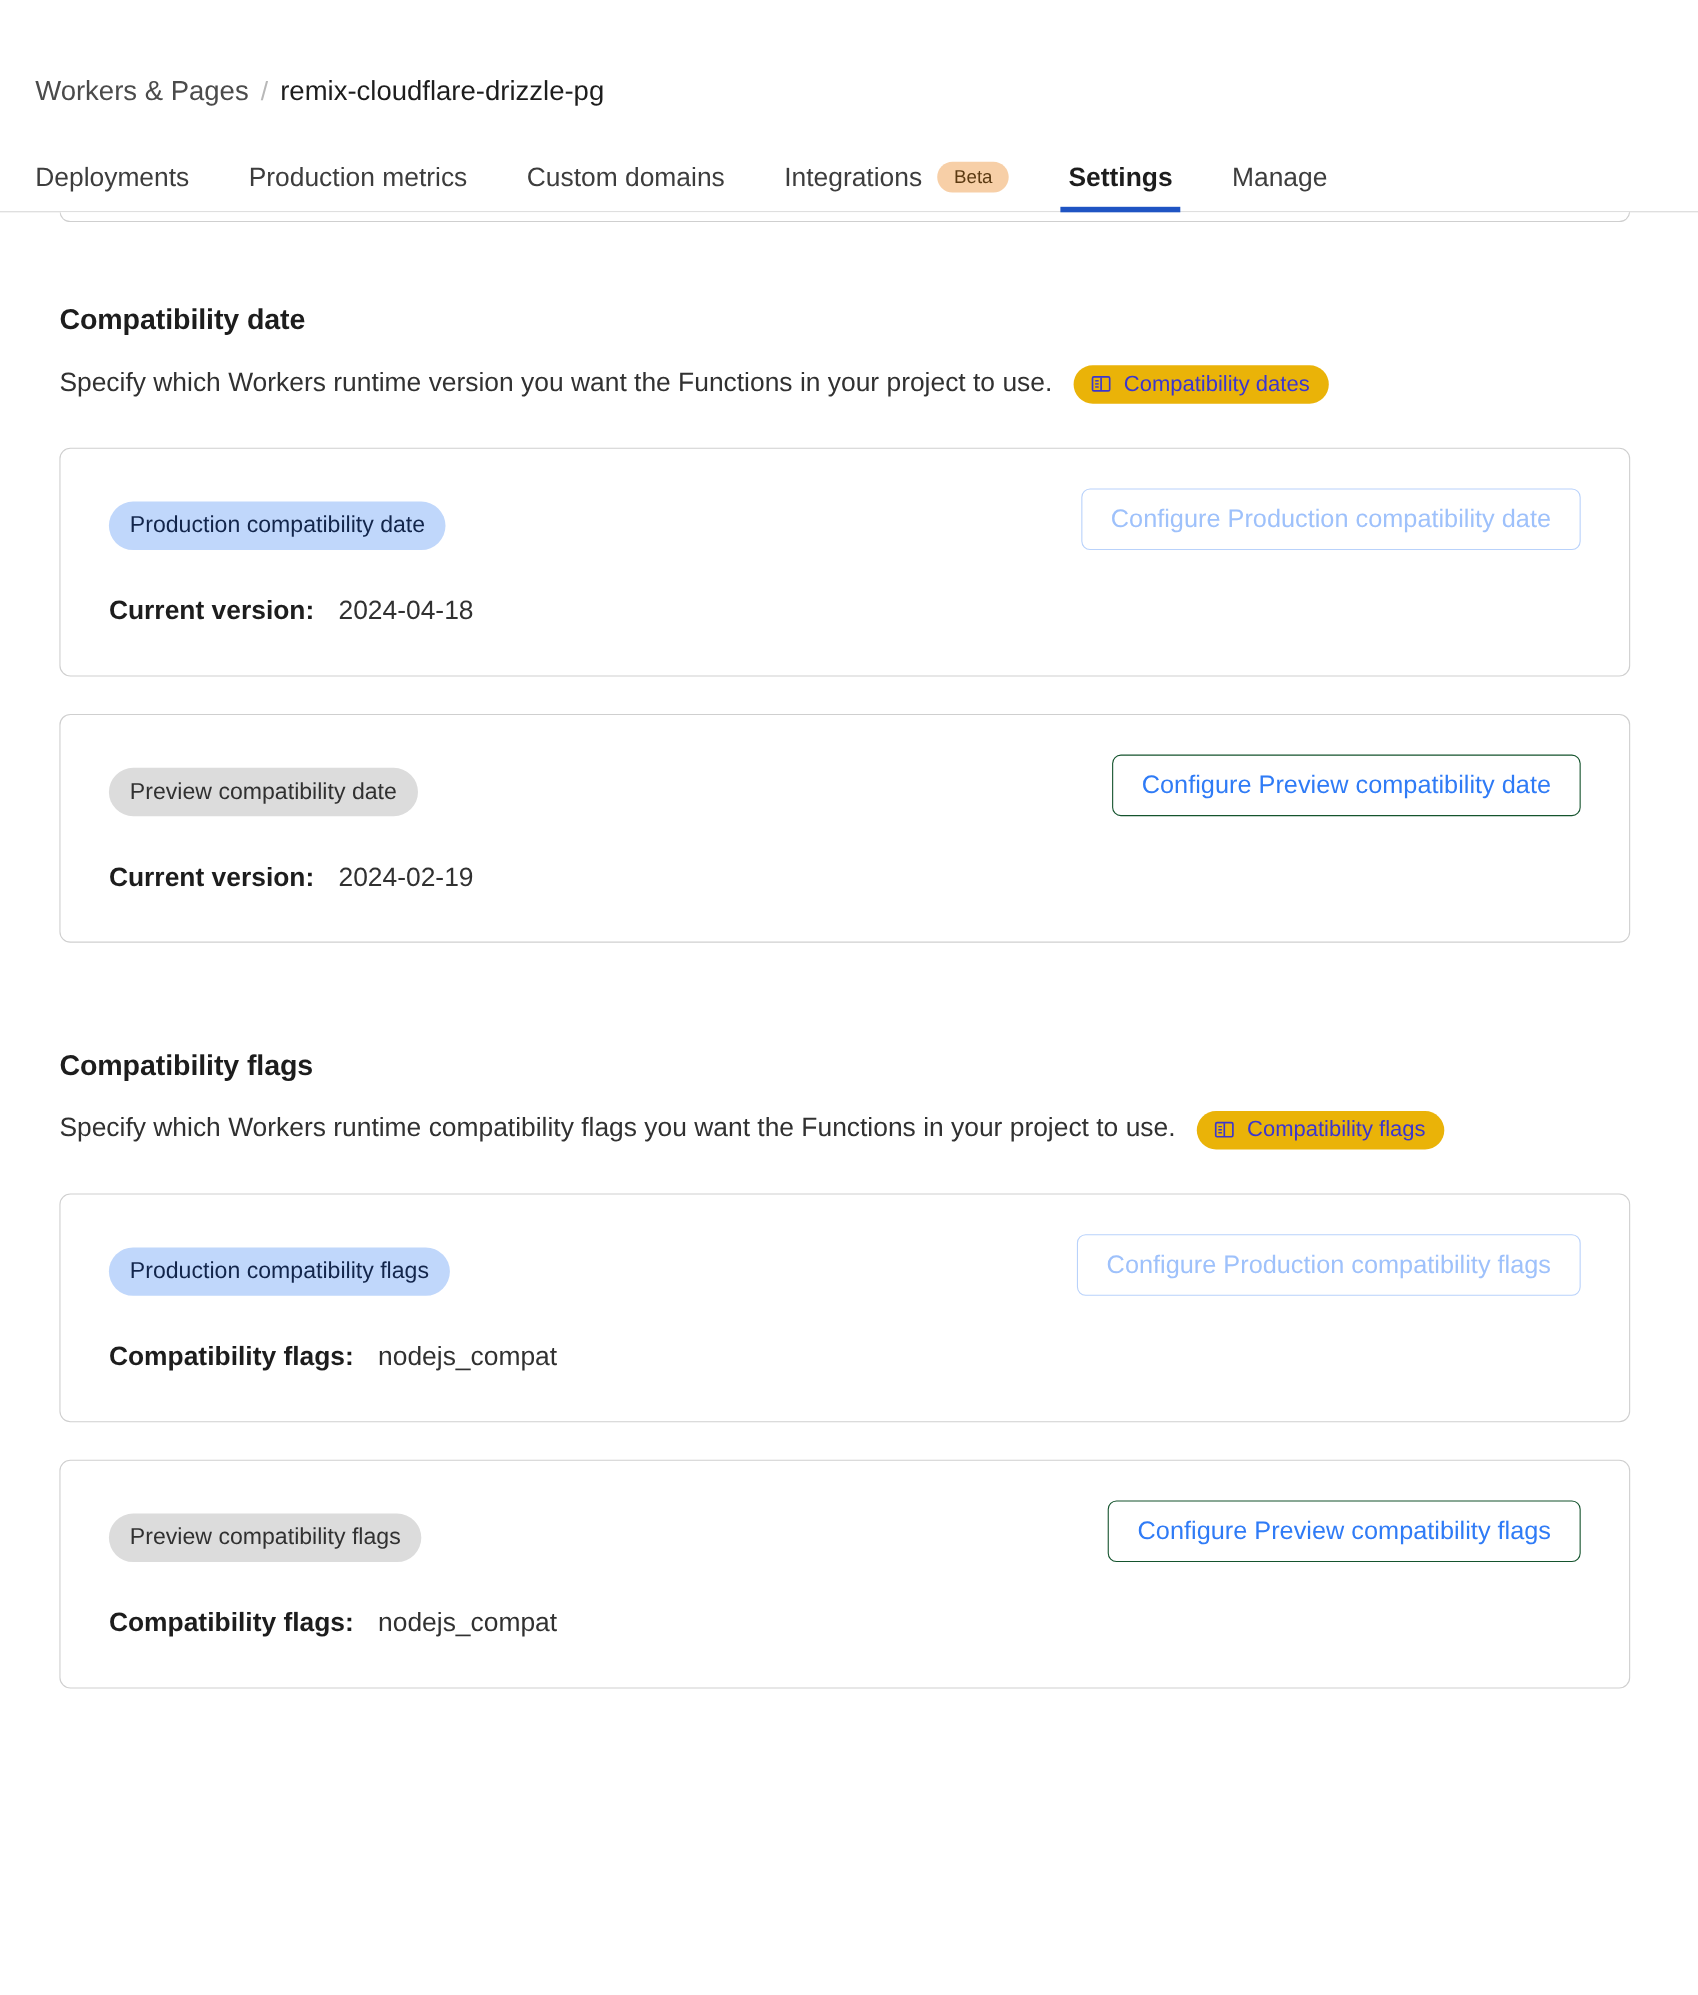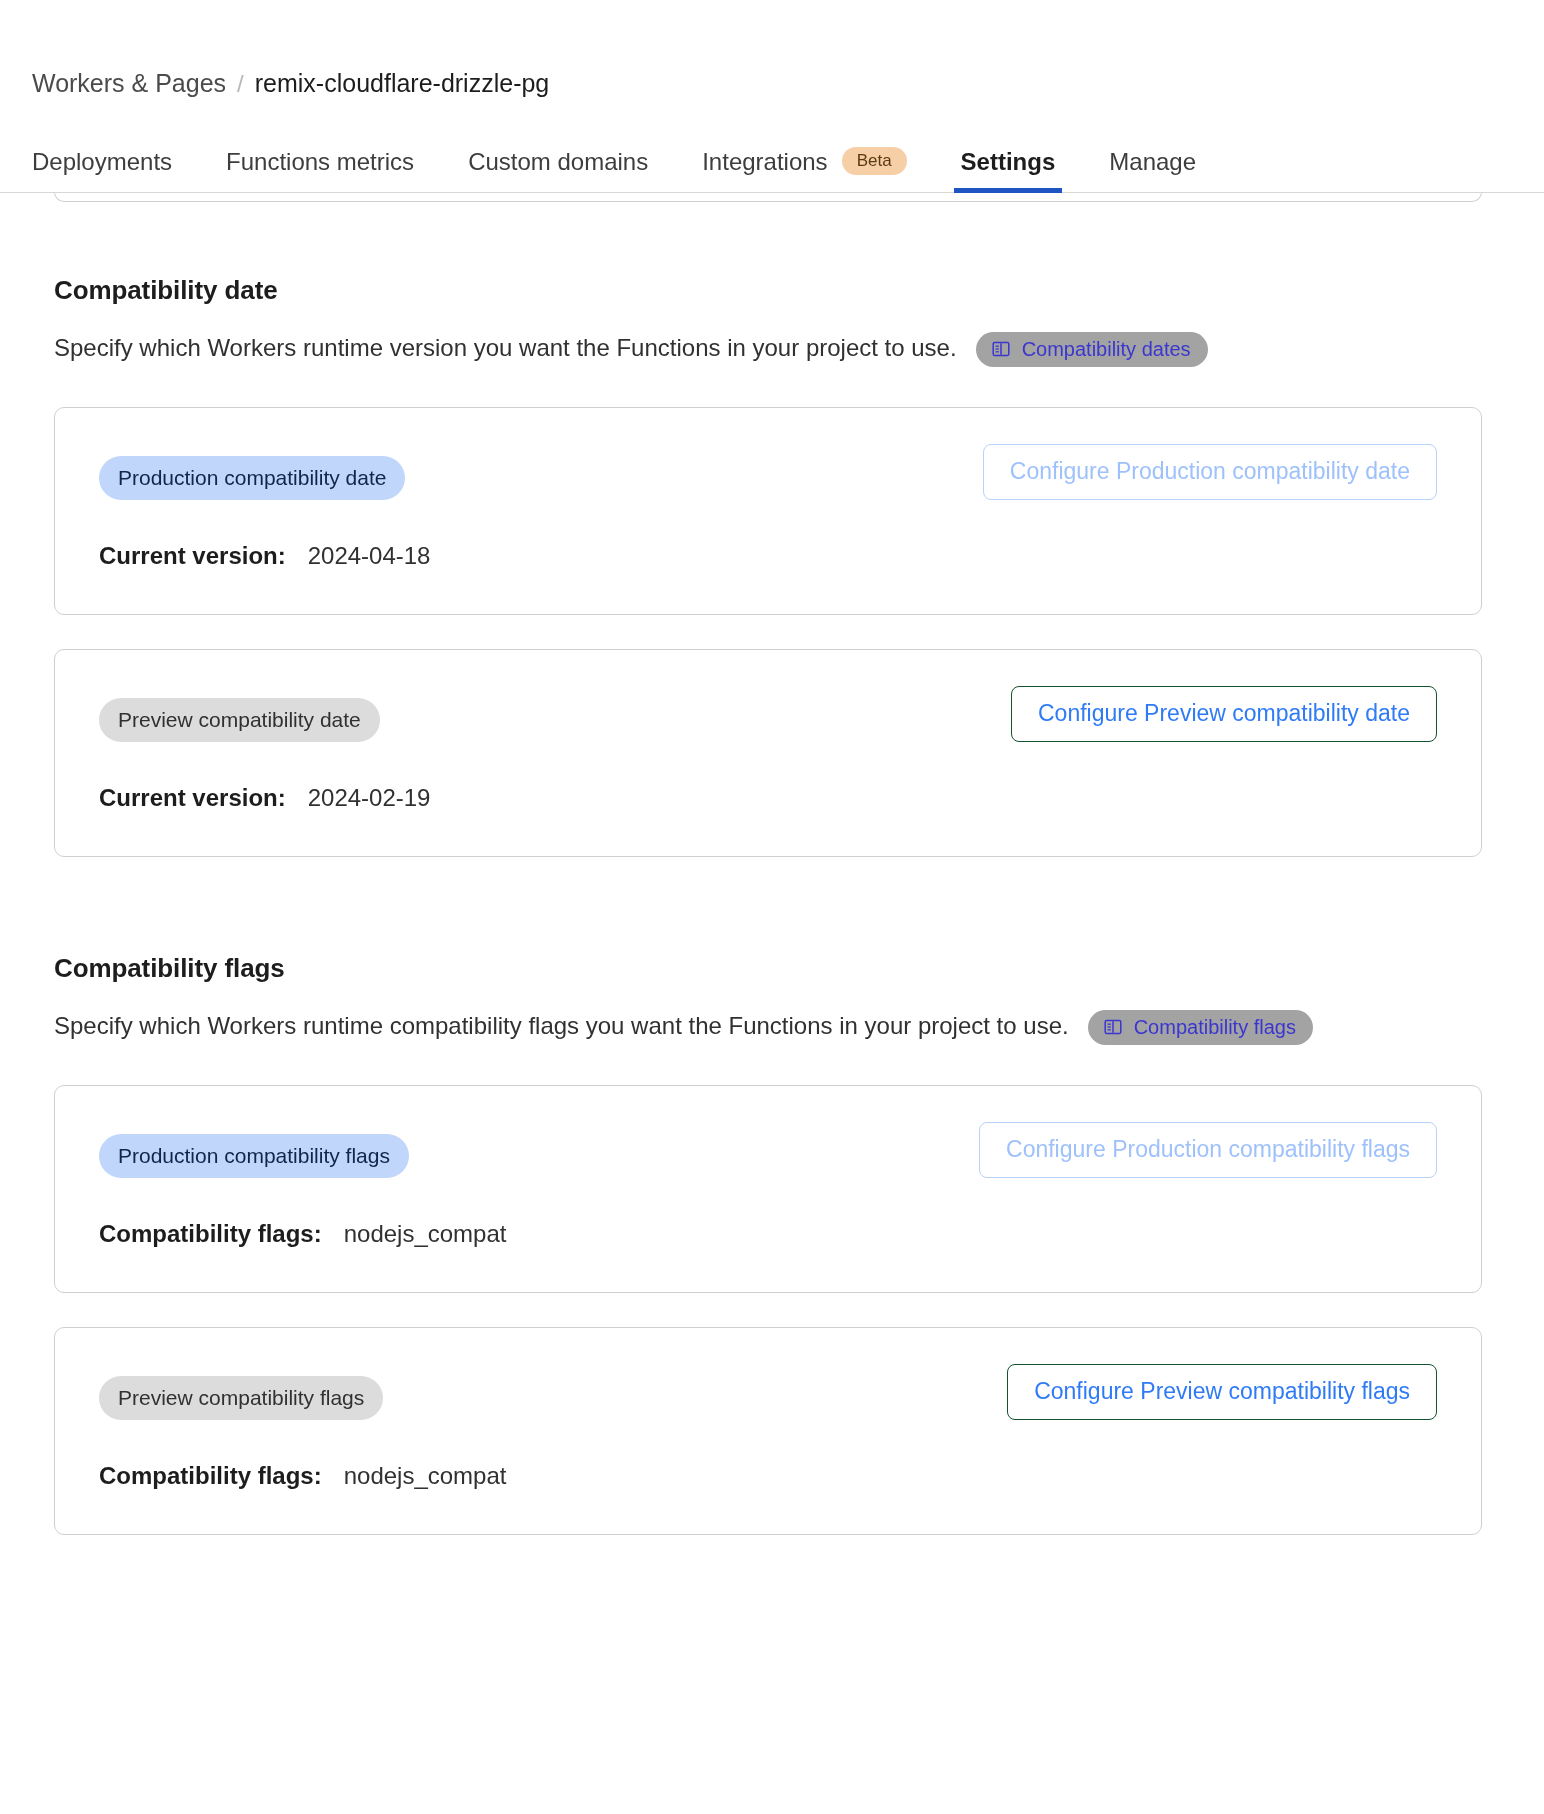--- a/index.html
+++ b/index.html
@@ -130,21 +130,21 @@
     margin-top: 26px;
     font-size: 24px;
     color: #313131;
   }
   .section-desc { line-height: 1.35; }
 
   .doc-pill {
     display: inline-flex;
     align-items: center;
     gap: 11px;
-    background: #a3a3a3;
+    background: #eab308;
     color: #3b36cf;
     border-radius: 999px;
     padding: 7px 17px 8px 15px;
     font-size: 20px;
     text-decoration: none;
     cursor: pointer;
     line-height: 1;
   }
   .doc-pill svg { display: block; }
 
@@ -226,21 +226,21 @@
     <span class="crumb-link">Workers &amp; Pages</span>
     <span class="crumb-sep">/</span>
     <span class="crumb-current">remix-cloudflare-drizzle-pg</span>
   </div>
 
   <nav class="tabbar">
     <div class="tab">
       <span>Deployments</span>
     </div>
     <div class="tab">
-      <span>Functions metrics</span>
+      <span>Production metrics</span>
     </div>
     <div class="tab">
       <span>Custom domains</span>
     </div>
     <div class="tab">
       <span>Integrations</span>
       <span class="beta-badge">Beta</span>
     </div>
     <div class="tab active">
       <span>Settings</span>

